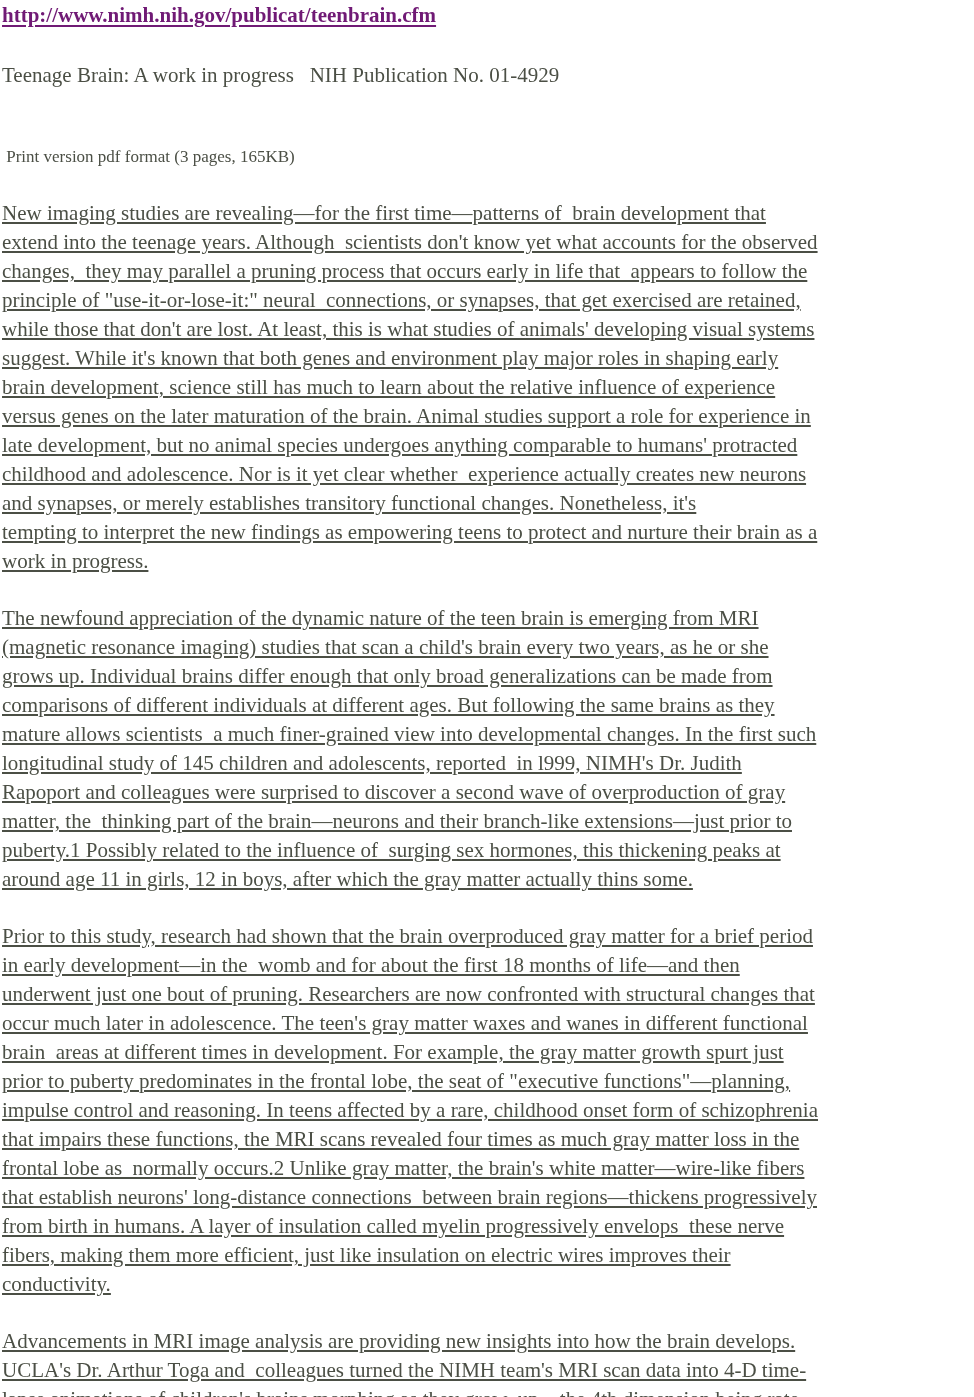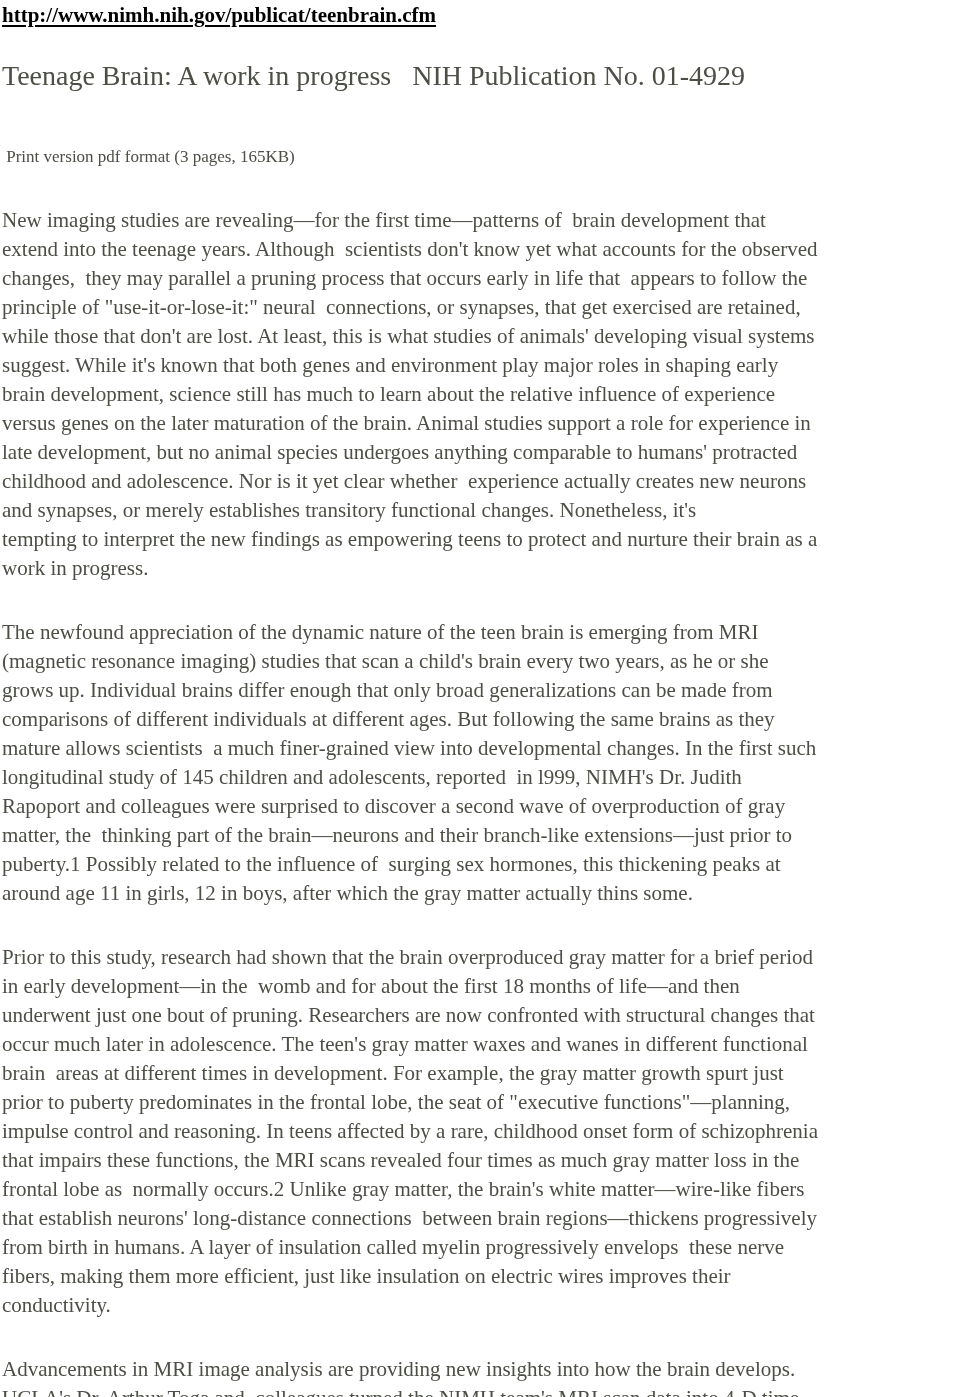--- a/index.html
+++ b/index.html
@@ -16,44 +16,45 @@
   }
   .page {
     padding: 2px 0 0 2px;
     width: 972px;
   }
   .url-link {
     display: inline-block;
     font-size: 21px;
     line-height: 27px;
     font-weight: bold;
-    color: #000000;
+    color: #701a75;
     text-decoration: underline;
     text-decoration-thickness: 2px;
     text-underline-offset: 3px;
     white-space: pre-wrap;
     cursor: pointer;
   }
   .doc-title {
     margin-top: 32px;
-    font-size: 28px;
+    font-size: 21px;
     line-height: 29px;
     white-space: pre-wrap;
   }
   .print-line {
     margin-top: 52px;
     font-size: 17px;
     line-height: 29px;
     white-space: pre-wrap;
   }
   .para {
-    margin: 35px 0 0 0;
+    margin: 28px 0 0 0;
     font-size: 21px;
     line-height: 29px;
     white-space: pre-wrap;
+    text-decoration: underline;
   }
 </style>
 </head>
 <body>
 
 <div class="page">
 
   <a class="url-link">http://www.nimh.nih.gov/publicat/teenbrain.cfm</a>
 
   <div class="doc-title">Teenage Brain: A work in progress   NIH Publication No. 01-4929</div>

